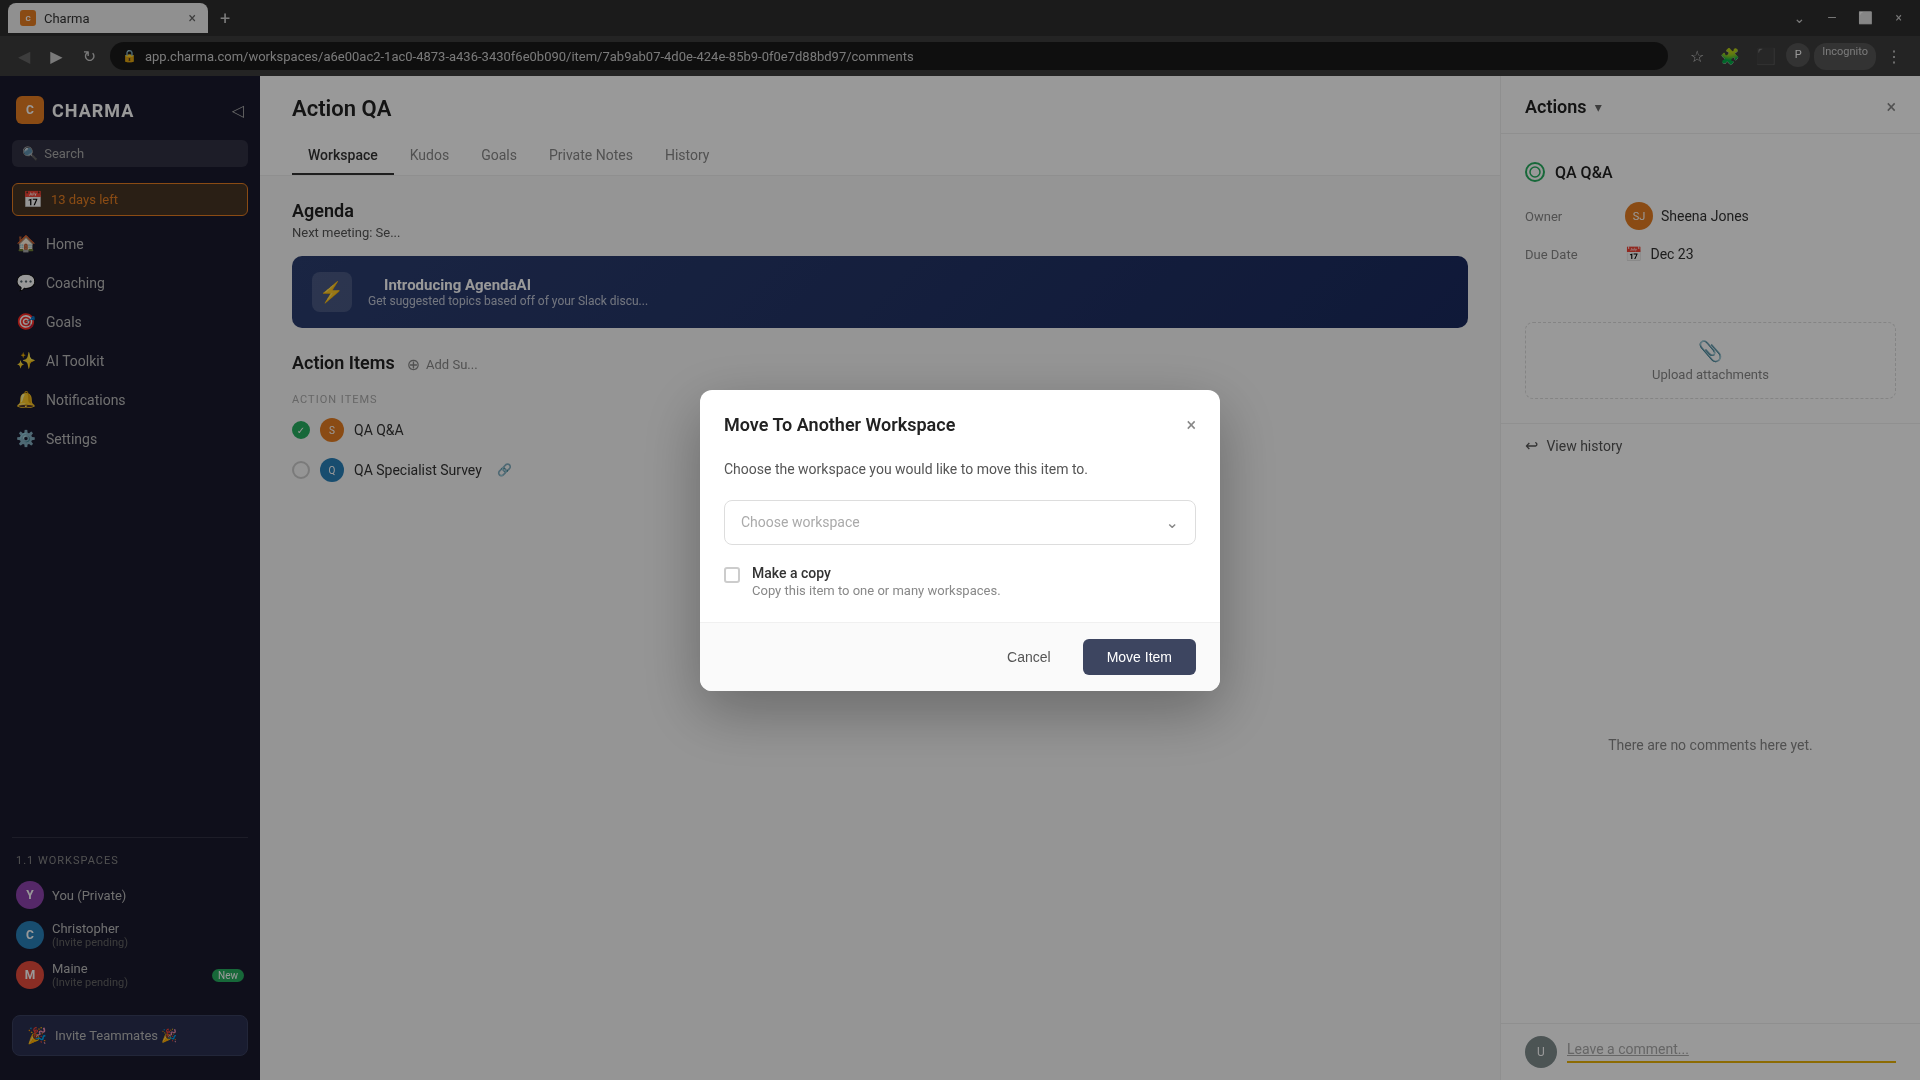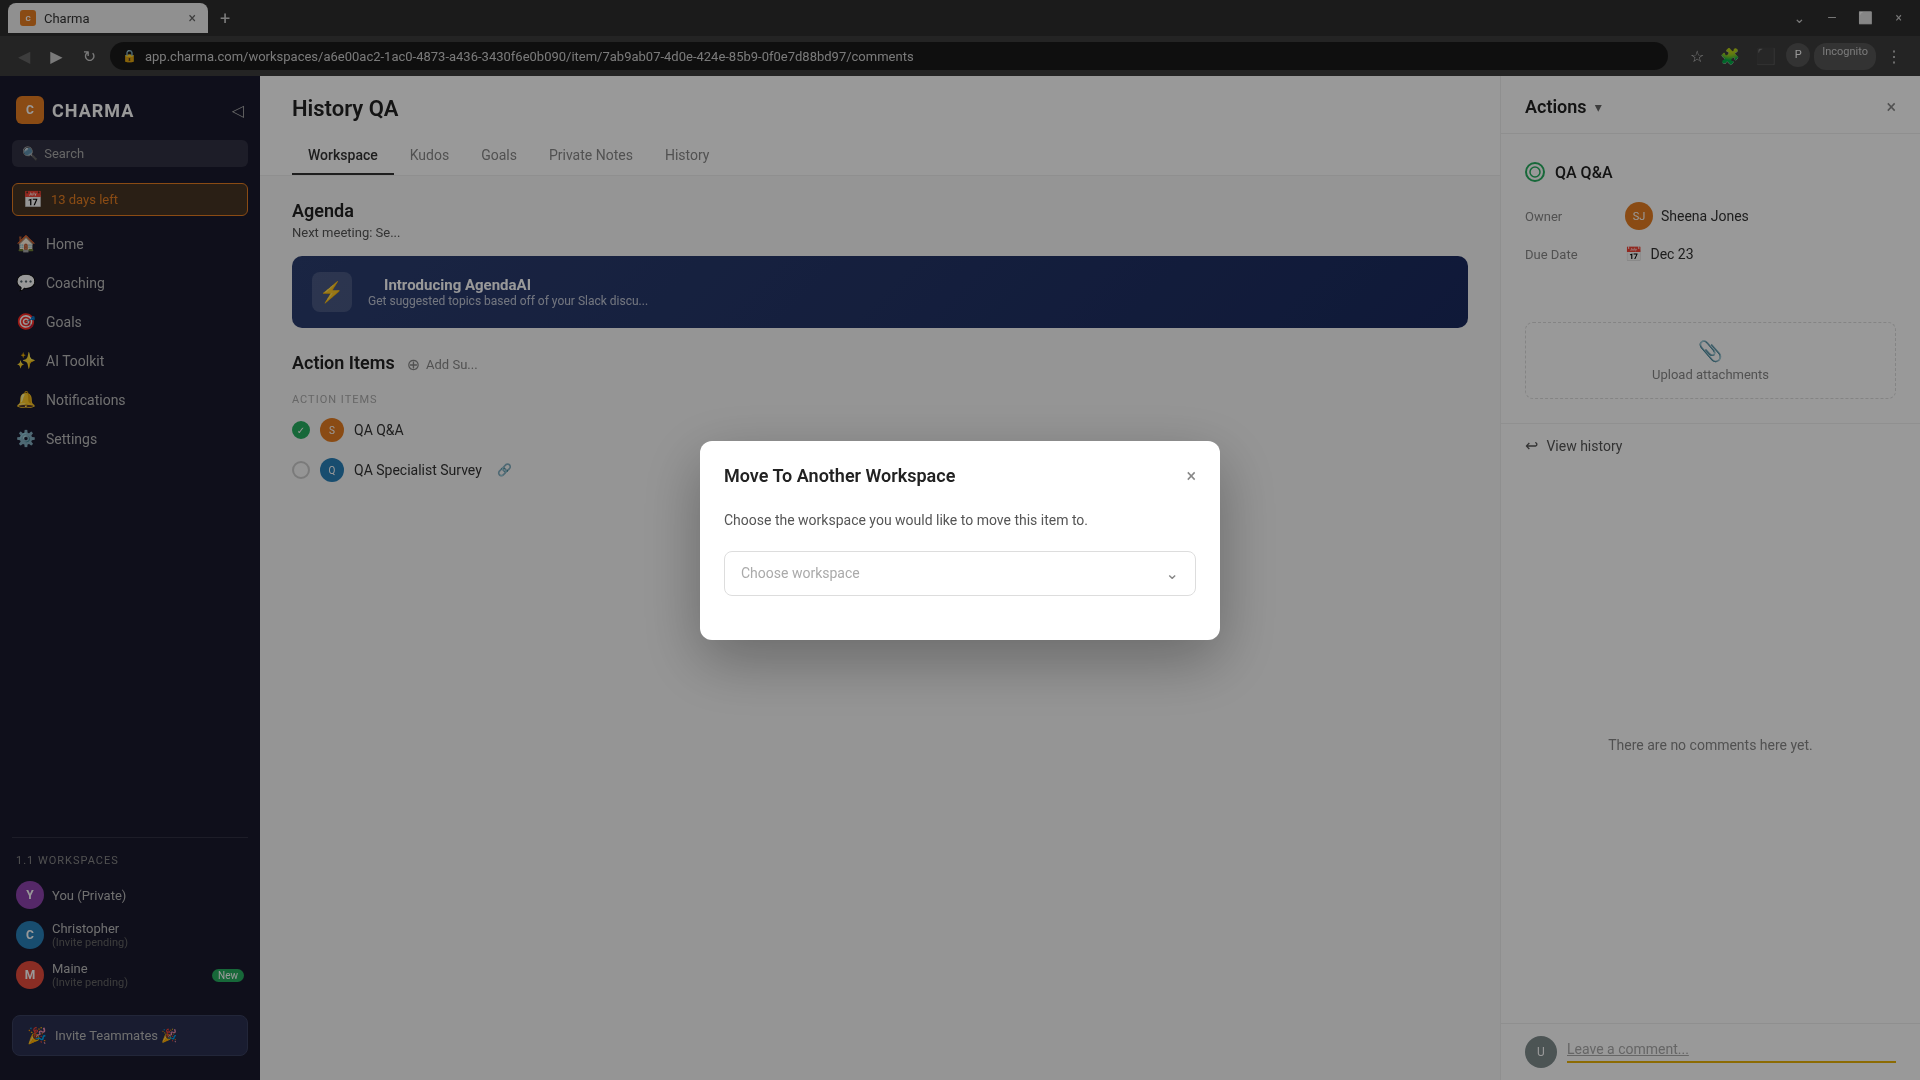--- a/index.html
+++ b/index.html
@@ -255,21 +255,21 @@
     </div>
 
     <div class="invite-btn">
       <span class="invite-emoji">🎉</span>
       <span>Invite Teammates 🎉</span>
     </div>
   </div>
 
   <div class="main-content">
     <div class="main-header">
-      <div class="page-title-bar">History QA</div>
+      <div class="page-title-bar">Action QA</div>
       <div class="tabs">
         <div class="tab active">Workspace</div>
         <div class="tab">Kudos</div>
         <div class="tab">Goals</div>
         <div class="tab">Private Notes</div>
         <div class="tab">History</div>
       </div>
     </div>
 
     <div class="main-body">
@@ -374,15 +374,26 @@
     <div class="modal-header">
       <span class="modal-title">Move To Another Workspace</span>
       <span class="modal-close-btn">×</span>
     </div>
     <div class="modal-body">
       <p class="modal-description">Choose the workspace you would like to move this item to.</p>
       <div class="workspace-dropdown">
         <span>Choose workspace</span>
         <span class="dropdown-arrow">⌄</span>
       </div>
+      <div class="copy-option">
+        <div class="copy-checkbox"></div>
+        <div class="copy-text">
+          <h4>Make a copy</h4>
+          <p>Copy this item to one or many workspaces.</p>
+        </div>
+      </div>
+    </div>
+    <div class="modal-footer">
+      <button class="cancel-btn">Cancel</button>
+      <button class="move-item-btn">Move Item</button>
     </div>
   </div>
 </div>
 
 </body></html>

